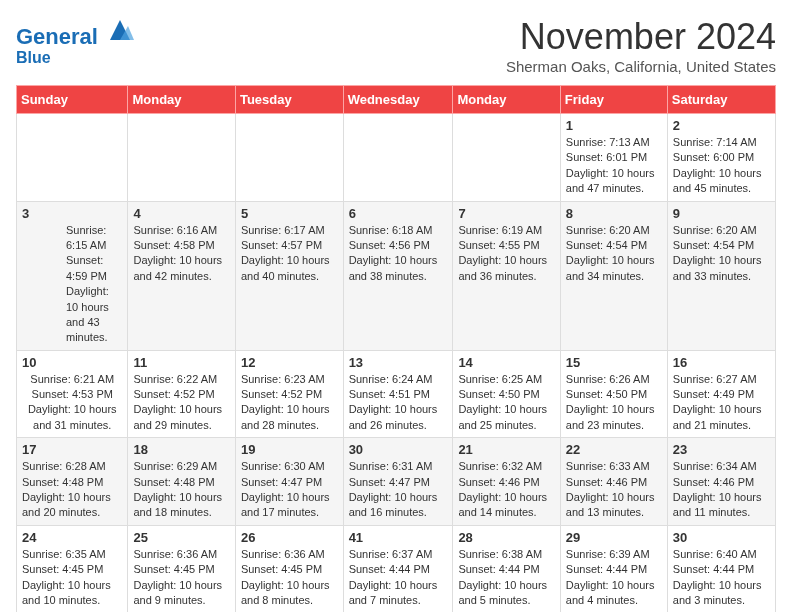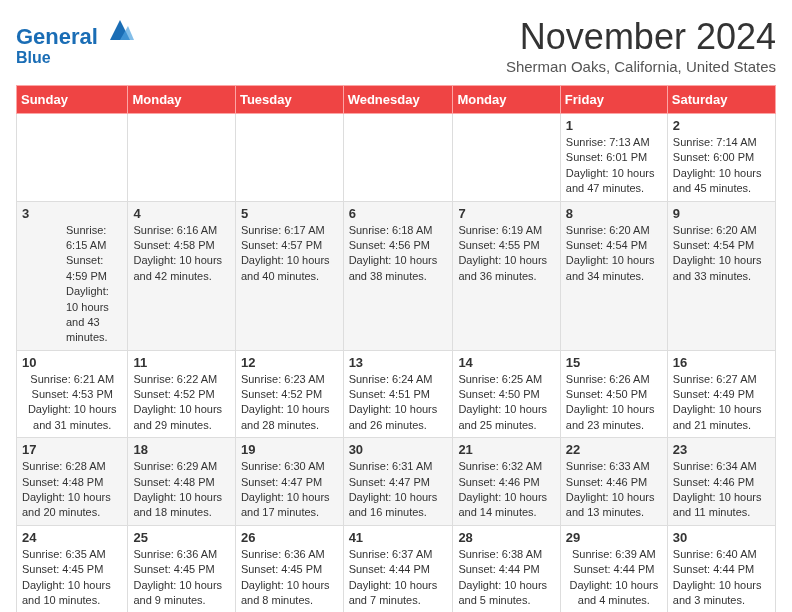--- a/index.html
+++ b/index.html
@@ -315,21 +315,21 @@
 Daylight: 10 hours and 7 minutes.</div>
         </td>
         <td>
           <span class="day-number">28</span>
           <div class="day-info" style="white-space: pre-line;">Sunrise: 6:38 AM
 Sunset: 4:44 PM
 Daylight: 10 hours and 5 minutes.</div>
         </td>
         <td>
           <span class="day-number">29</span>
-          <div class="day-info" style="white-space: pre-line; text-align: center;">Sunrise: 6:39 AM
+          <div class="day-info" style="white-space: pre-line;">Sunrise: 6:39 AM
 Sunset: 4:44 PM
 Daylight: 10 hours and 4 minutes.</div>
         </td>
         <td>
           <span class="day-number">30</span>
           <div class="day-info" style="white-space: pre-line;">Sunrise: 6:40 AM
 Sunset: 4:44 PM
 Daylight: 10 hours and 3 minutes.</div>
         </td>
       </tr>

